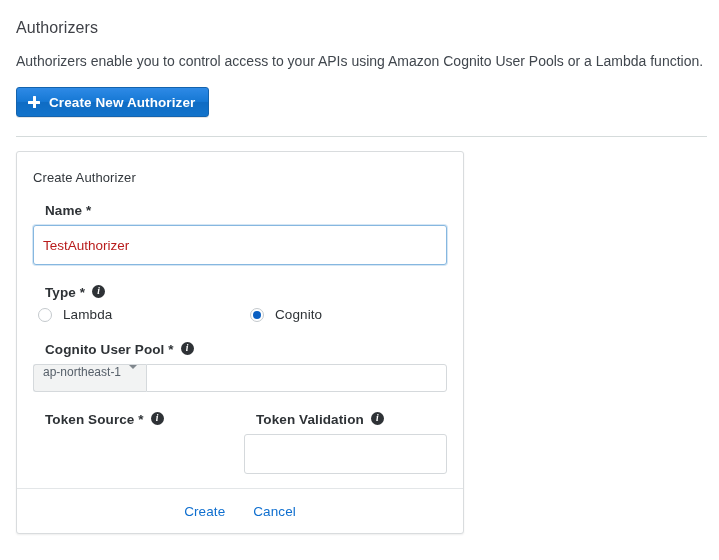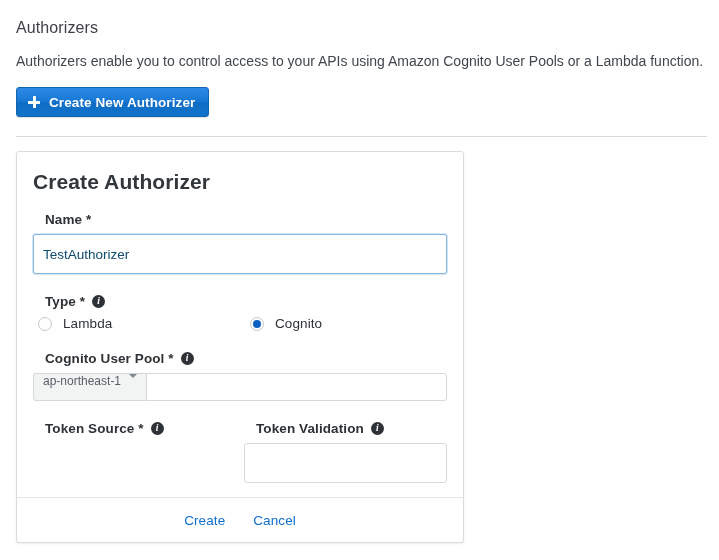--- a/index.html
+++ b/index.html
@@ -87,30 +87,29 @@
     width: 448px;
     background: #ffffff;
     border: 1px solid #d9dcde;
     border-radius: 3px;
     box-shadow: 0 1px 2px rgba(0,0,0,.07);
     box-sizing: border-box;
   }
   .card-body { padding: 14px 16px 14px 16px; }
 
   .card-title {
-    font-size: 21px;
-    font-weight: 700;
+    font-size: 13px;
+    font-weight: 400;
     color: #32373c;
     margin: 4px 0 18px 0;
     letter-spacing: .1px;
   }
 
   .field-label {
     display: flex;
-    align-items: center;
     gap: 7px;
     font-size: 13.5px;
     font-weight: 700;
     color: #2e3236;
     margin-bottom: 7px;
     letter-spacing: .1px;
     padding-left: 12px;
   }
 
   .info-icon {
@@ -132,21 +131,21 @@
 
   .text-input {
     box-sizing: border-box;
     width: 100%;
     height: 40px;
     border: 1px solid #d5d9dc;
     border-radius: 3px;
     background: #ffffff;
     font-family: "Liberation Sans", sans-serif;
     font-size: 13.5px;
-    color: #0c4a6e;
+    color: #b91c1c;
     padding: 16px 9px;
     outline: none;
   }
   .text-input.focused {
     border: 1px solid #86b7e0;
     box-shadow: 0 0 0 1px rgba(134,183,224,.35);
   }
   .text-input::placeholder { color: #9aa0a6; }
 
   .name-wrap { margin-bottom: 20px; }

